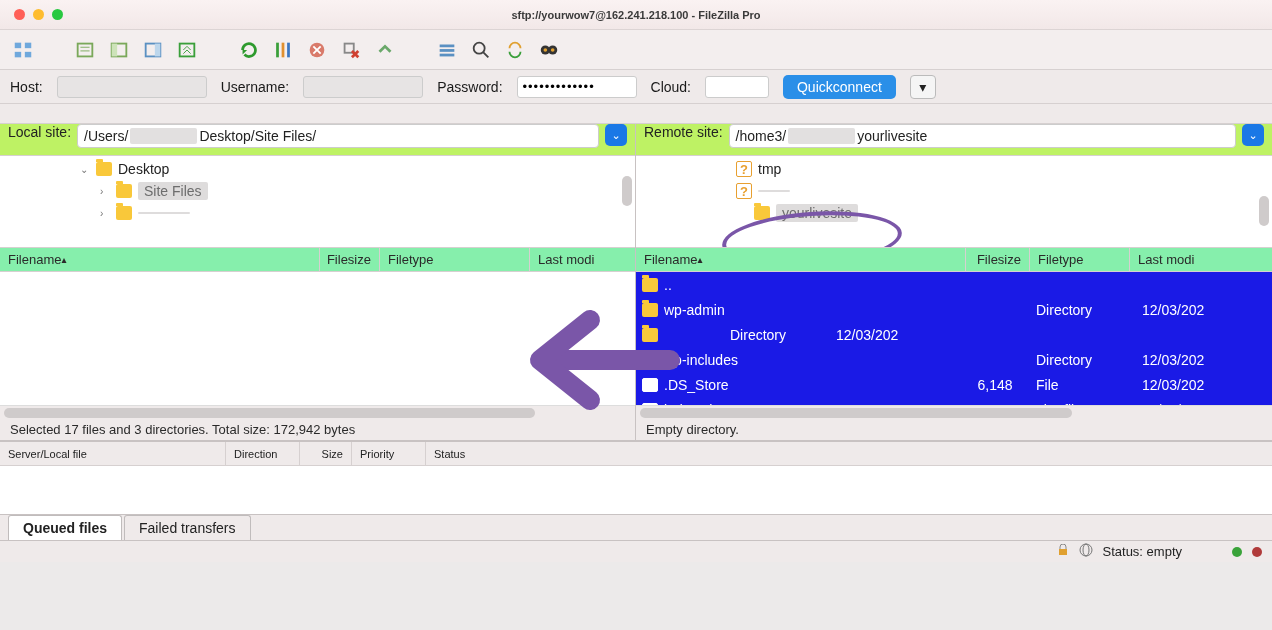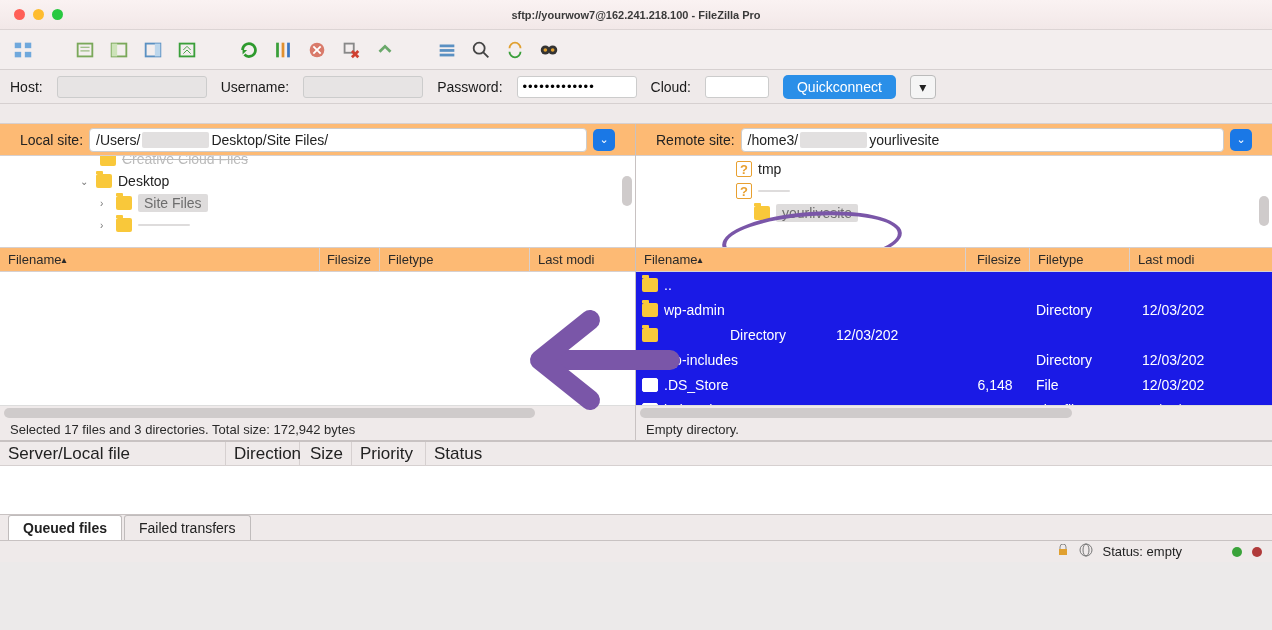--- a/index.html
+++ b/index.html
@@ -27,62 +27,62 @@
 .ddbtn { width:26px; height:24px; border:1px solid #bbb; border-radius:4px; background:#f5f5f5; display:flex; align-items:center; justify-content:center; }
 
 
 .logstrip { height:20px; background:#efeaea; border-bottom:1px solid #d6d0d0; }
 
 
 .panels { display:flex; height:318px; border-bottom:1px solid #c8c2c2;}
 .panel { display:flex; flex-direction:column; border-right:1px solid #c8c2c2; background:#f2eeee; }
 .panel.left{ width:636px; } .panel.right{ width:636px; border-right:none;}
 
-.siterow { height:32px; display:flex; align-items:center; padding:0 20px; gap:6px; background:#fdba74; border-bottom:1px solid #d6d0d0; font-size:14px;}
+.siterow { height:32px; display:flex; align-items:flex-start; padding:0 8px; gap:6px; background:#bef264; border-bottom:1px solid #d6d0d0; font-size:14px;}
 .siteinput { flex:1; height:24px; border:1px solid #ccc; border-radius:4px; background:#fff; padding:0 6px; display:flex; align-items:center; overflow:hidden; position:relative;}
 .siteinput .blurseg { display:inline-block; background:#e2e0e0; color:transparent; border-radius:2px; padding:0 30px; margin:0 2px; }
 .sitedrop { width:22px; height:22px; background:#1a78e6; border-radius:5px; display:flex; align-items:center;justify-content:center; color:#fff; font-size:11px;}
 
 .tree { flex:0 0 92px; background:#fff; border-bottom:1px solid #d6d0d0; overflow:hidden; position:relative; padding:2px 0;}
 .tree .row { height:22px; display:flex; align-items:center; padding-left:80px; gap:6px; font-size:14px;}
 .tree .row.ind1{padding-left:100px;}
 .chev { width:10px; display:inline-block; color:#777; font-size:10px;}
 .fold { width:16px; height:14px; background:#f9c83a; border-radius:2px; position:relative; }
 .fold::before{content:"";position:absolute;top:-3px;left:0;width:7px;height:3px;background:#f9c83a;border-radius:1px 1px 0 0;}
 .qmark { width:16px;height:16px;background:#fff;border:1px solid #e8a030;border-radius:2px;color:#e8a030;font-weight:bold;display:flex;align-items:center;justify-content:center;font-size:13px;}
 .selbg { background:#dedcdc; padding:1px 6px; border-radius:2px; color:#6d6d6d;}
 
 .right .tree { padding-left:0;}
 .right .tree .row { padding-left:100px;}
 .right .tree .row.live { padding-left:118px;}
 
 .circle { position:absolute; border:4px solid #7a56a8; border-radius:50%; width:180px; height:54px; left:86px; top:56px; transform:rotate(-4deg); pointer-events:none;}
 
-.headerrow { height:24px; background:#fdba74; border-bottom:1px solid #d6d0d0; display:flex; align-items:flex-end; font-size:13px; color:#2a2a2a;}
+.headerrow { height:24px; background:#86efac; border-bottom:1px solid #d6d0d0; display:flex; align-items:flex-end; font-size:13px; color:#2a2a2a;}
 .headerrow .col { padding:0 8px; border-right:1px solid #d6d0d0; height:100%; display:flex; align-items:center;}
 .asc::after{content:" \25B4"; font-size:10px;}
 
 .filelist { flex:1; background:#fff; overflow:hidden; position:relative;}
 .frow { height:25px; display:flex; align-items:center; padding-left:6px; gap:6px; font-size:14px; }
 .frow.sel { background:#1a1ae6; color:#fff;}
 .frow .ficon { width:16px;height:14px; background:#f9c83a; border-radius:2px; position:relative; flex-shrink:0;}
 .frow .ficon::before{content:"";position:absolute;top:-3px;left:0;width:7px;height:3px;background:#f9c83a;border-radius:1px 1px 0 0;}
 .frow .ficon.file { background:#fff; border:1px solid #bbb; }
 .frow .ficon.file::before{display:none;}
 .frow.sel .ficon.file{border-color:#fff;}
 .frow .name{flex:0 0 300px;} .frow .size{flex:0 0 60px; text-align:center; padding-right:10px;} .frow .type{flex:0 0 100px;} .frow .date{flex:1;}
 
 .scrollh { height:14px; background:#efeaea; border-top:1px solid #ddd; position:relative;}
 .scrollh .thumb{position:absolute;left:4px;right:100px;top:2px;height:10px;background:#cfcbcb;border-radius:5px;}
 .right .scrollh .thumb{ right:200px;}
 
 .statusline { height:22px; background:#efeaea; border-bottom:1px solid #c8c2c2; padding:3px 10px; font-size:13px; color:#2a2a2a;}
 
 
-.qheader { height:24px; background:#efeaea; border-bottom:1px solid #d6d0d0; display:flex; font-size:17px;}
+.qheader { height:24px; background:#efeaea; border-bottom:1px solid #d6d0d0; display:flex; font-size:11px;}
 .qheader .col{padding:0 8px;border-right:1px solid #d6d0d0;display:flex;align-items:center;}
 .qbody { height:48px; background:#fff; }
 
 
 .tabs { height:26px; background:#efeaea; border-top:1px solid #c8c2c2; display:flex; align-items:flex-end; padding-left:8px; font-size:14px;}
 .tab { padding:4px 14px; border:1px solid #c0bcbc; border-bottom:none; background:#efeaea; margin-right:2px; border-radius:3px 3px 0 0;}
 .tab.active{background:#fff; font-weight:600;}
 
 
 .footer { height:22px; background:#efeaea; border-top:1px solid #c8c2c2; display:flex; align-items:center; justify-content:flex-end; padding:0 10px; gap:10px; font-size:13px;}
@@ -229,24 +229,20 @@
       <div class="siteinput">
         <span>/Users/</span>
         <span class="blurseg">x</span>
         <span>Desktop/Site Files/</span>
       </div>
       <div class="sitedrop">
           <span>⌄</span>
         </div>
     </div>
     <div class="tree">
-      <div class="row" style="color:#bbb;text-decoration:line-through;padding-left:100px;margin-top:-10px;">
-          <span class="fold"></span>
-          <span>Creative Cloud Files</span>
-        </div>
       <div class="row">
           <span class="chev">⌄</span>
           <span class="fold"></span>
           <span>Desktop</span>
         </div>
       <div class="row ind1">
           <span class="chev">›</span>
           <span class="fold"></span>
           <span class="selbg">Site Files</span>
         </div>

